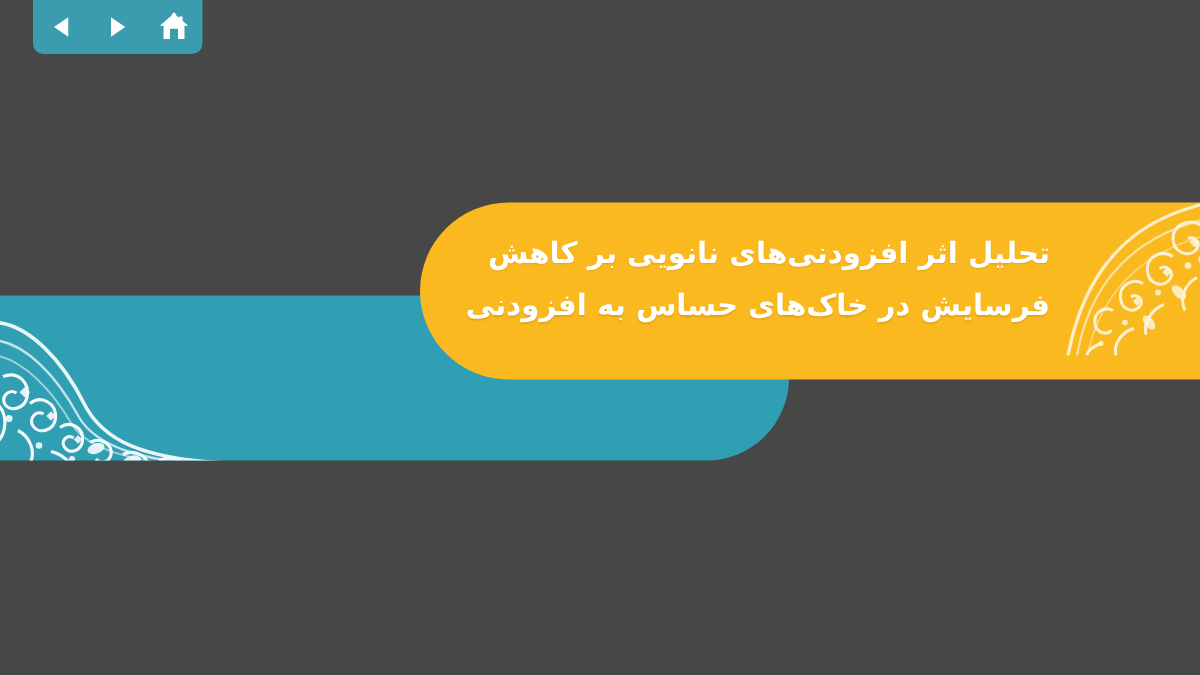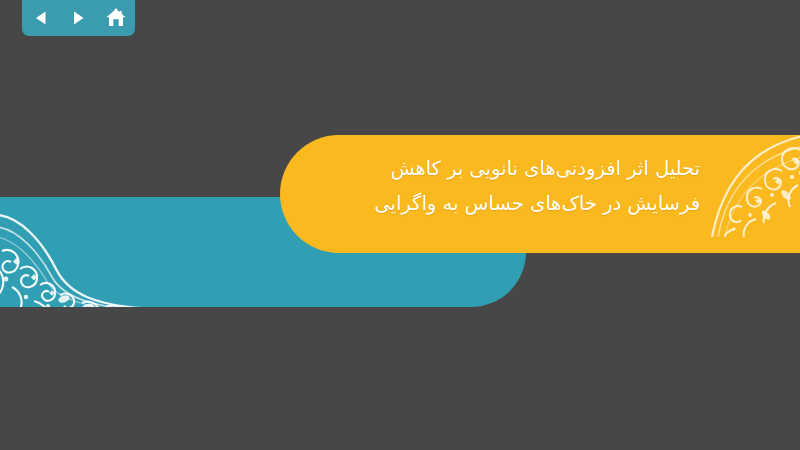--- a/index.html
+++ b/index.html
@@ -95,21 +95,21 @@
   .title-block {
     position: absolute;
     right: 120px;
     top: 16px;
     width: 330px;
     text-align: right;
     direction: rtl;
     color: #ffffff;
     font-size: 19.5px;
     line-height: 35px;
-    font-weight: 400;
+    font-weight: 700;
     letter-spacing: 0px;
     text-shadow: 0 1px 1px rgba(140,85,0,0.18);
   }
   .title-line { display: block; white-space: nowrap; }
 </style>
 </head>
 <body>
 
 <div id="slide">
 
@@ -205,17 +205,17 @@
           <circle cx="44" cy="96" r="1.7"></circle>
           <ellipse cx="114" cy="42" rx="6" ry="3.3" transform="rotate(40 114 42)"></ellipse>
           <ellipse cx="96" cy="62" rx="6" ry="3.2" transform="rotate(45 96 62)"></ellipse>
           <ellipse cx="76" cy="82" rx="5.5" ry="3" transform="rotate(50 76 82)"></ellipse>
         </g>
       </svg>
     </div>
 
     <div class="title-block">
       <span class="title-line">تحلیل اثر افزودنی‌های نانویی بر کاهش</span>
-      <span class="title-line">فرسایش در خاک‌های حساس به واگرایی</span>
+      <span class="title-line">فرسایش در خاک‌های حساس به افزودنی</span>
     </div>
   </div>
 
 </div>
 
 </body></html>

